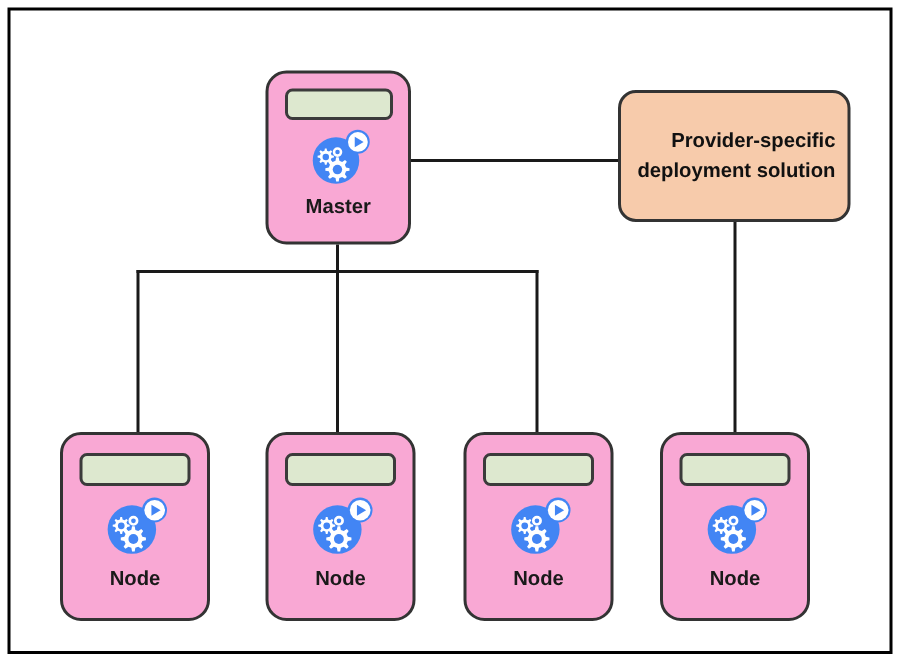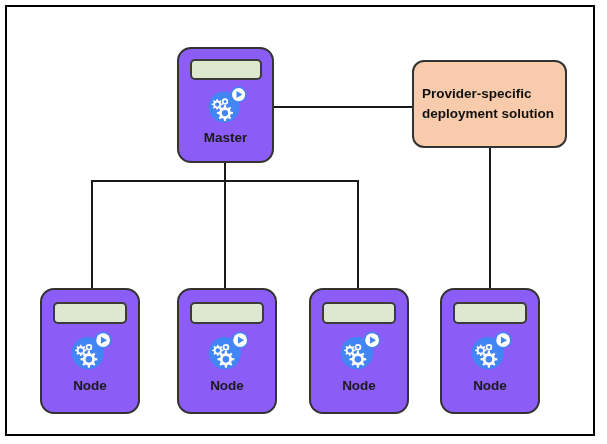--- a/index.html
+++ b/index.html
@@ -25,21 +25,21 @@
 
   
   .conn{position:absolute;background:#1a1a1a;}
   .conn-h{height:2px;}
   .conn-v{width:2px;}
 
   
   .device{
     position:absolute;
     box-sizing:border-box;
-    background:#8b5cf6;
+    background:#f9a8d4;
     border:2px solid #333333;
     border-radius:14px;
     display:flex;
     flex-direction:column;
     align-items:center;
   }
   .screen{
     box-sizing:border-box;
     background:#dde8cf;
     border:2px solid #3b3b3b;
@@ -74,21 +74,21 @@
     position:absolute;
     left:412px;top:60px;
     width:155px;height:88px;
     box-sizing:border-box;
     background:#f7cbab;
     border:2px solid #333333;
     border-radius:12px;
     display:flex;
     align-items:center;
     justify-content:center;
-    text-align:left;
+    text-align:right;
     font-weight:bold;
     font-size:13.5px;
     line-height:1.45;
     color:#111111;
     padding:0 8px;
   }
 
   .icon-wrap{display:block;line-height:0;}
 </style>
 </head>

